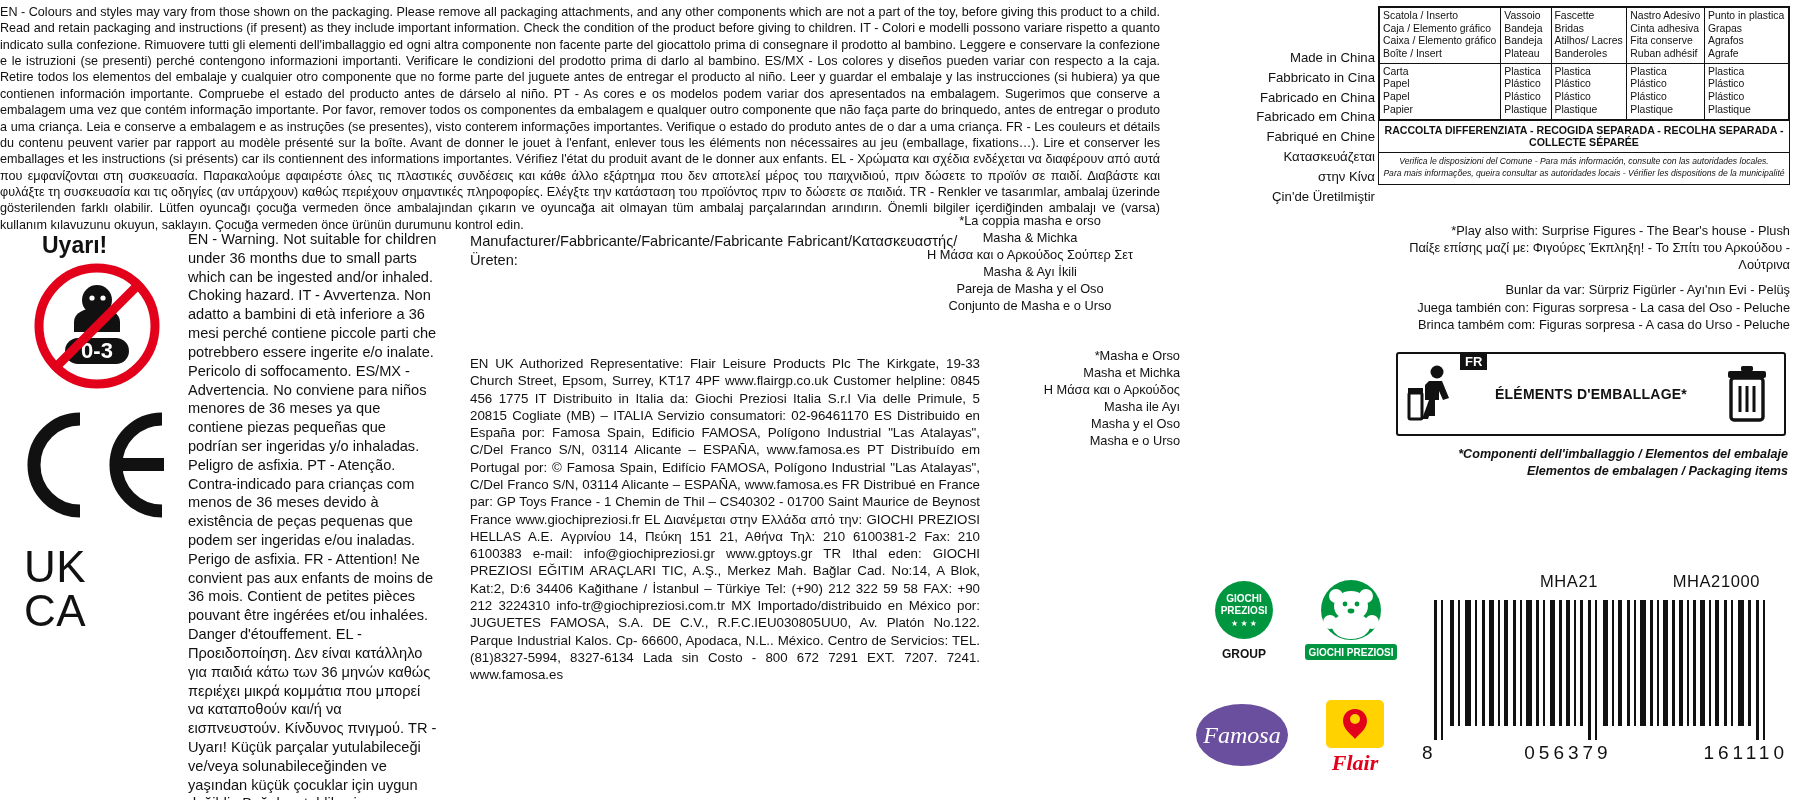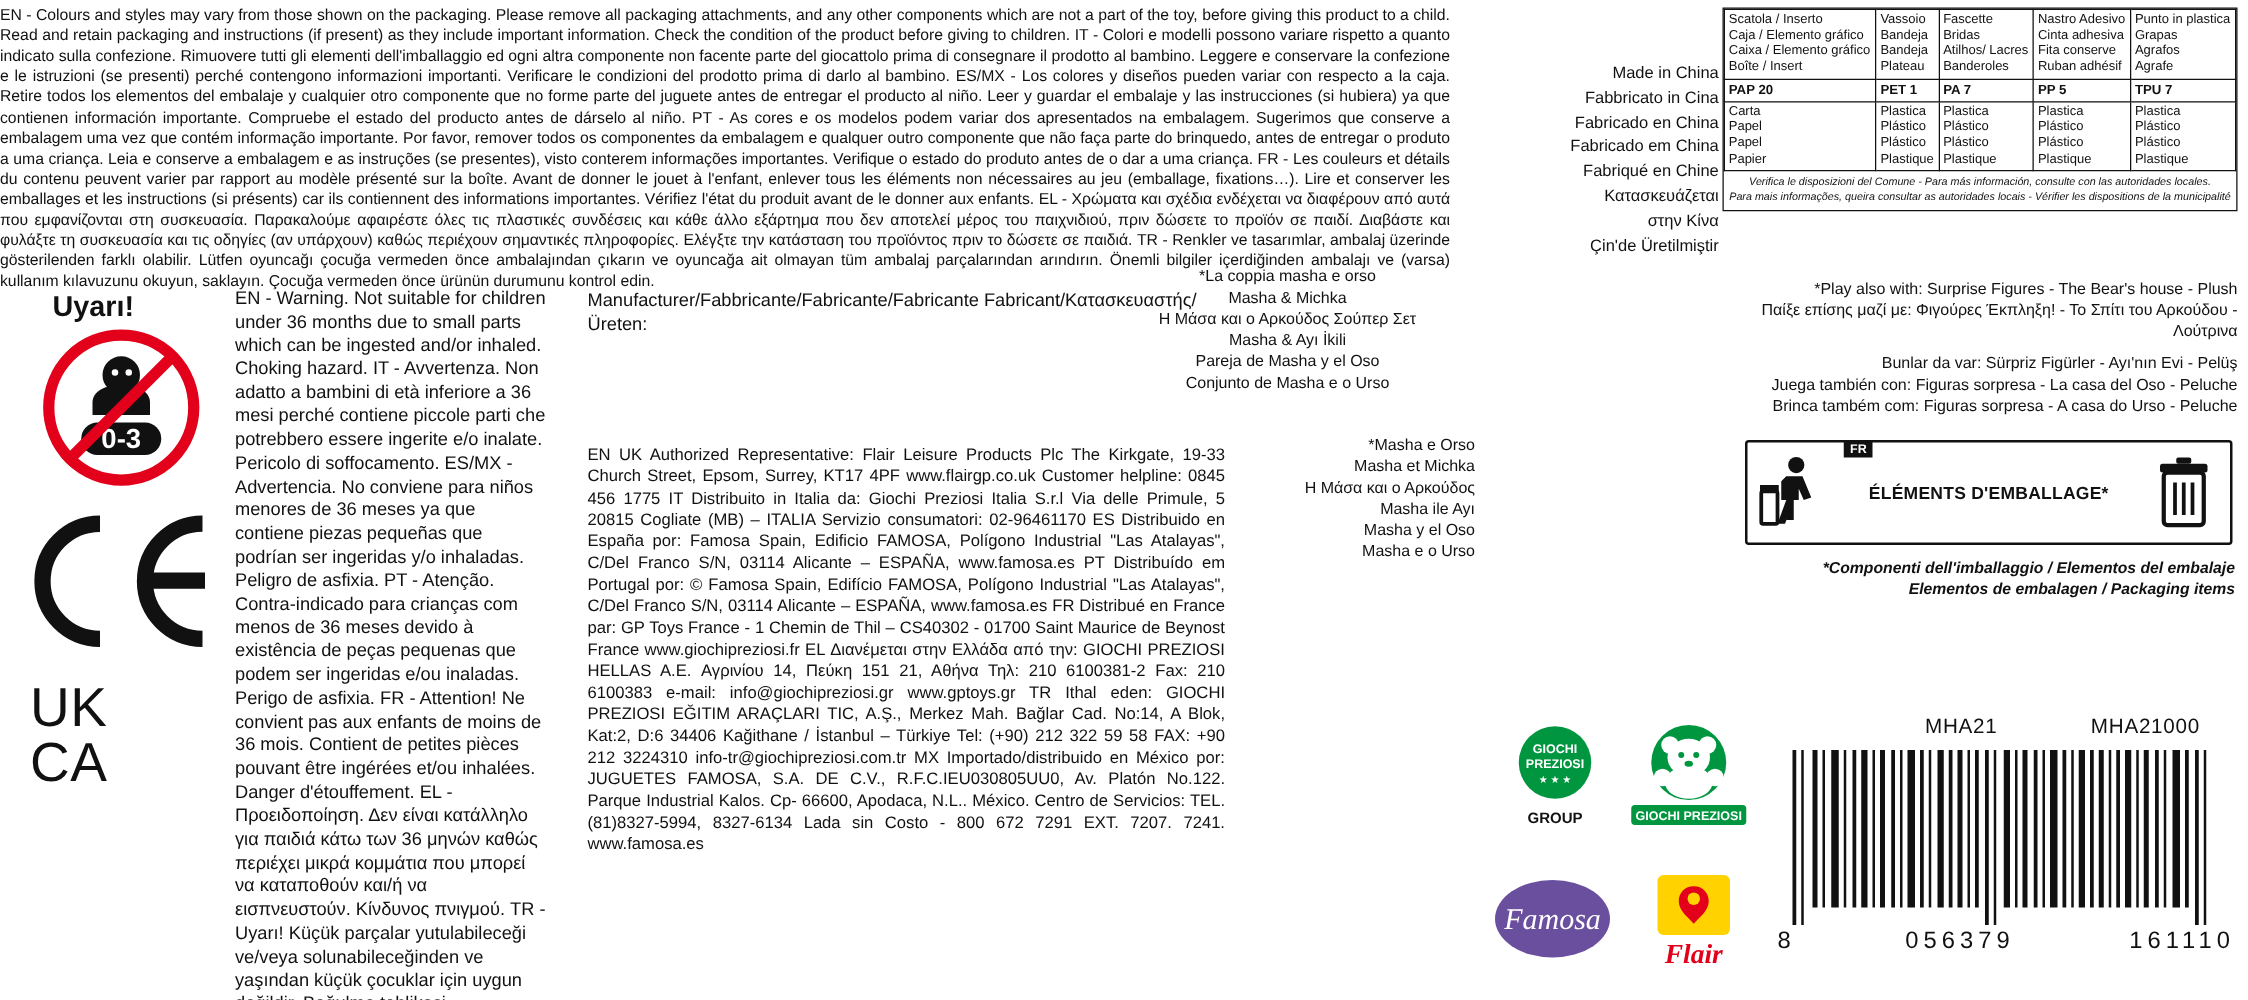--- a/index.html
+++ b/index.html
@@ -217,27 +217,20 @@
         <div>Fita conserve</div>
         <div>Ruban adhésif</div>
       </td>
       <td>
         <div>Punto in plastica</div>
         <div>Grapas</div>
         <div>Agrafos</div>
         <div>Agrafe</div>
       </td>
     </tr>
-    <tr class="code-row">
-      <td>PAP 20</td>
-      <td>PET 1</td>
-      <td>PA 7</td>
-      <td>PP 5</td>
-      <td>TPU 7</td>
-    </tr>
     <tr>
       <td>
         <div>Carta</div>
         <div>Papel</div>
         <div>Papel</div>
         <div>Papier</div>
       </td>
       <td>
         <div>Plastica</div>
         <div>Plástico</div>
@@ -258,20 +251,21 @@
       </td>
       <td>
         <div>Plastica</div>
         <div>Plástico</div>
         <div>Plástico</div>
         <div>Plastique</div>
       </td>
     </tr>
   </tbody>
     </table>
+  <div id="recycle-note">RACCOLTA DIFFERENZIATA - RECOGIDA SEPARADA - RECOLHA SEPARADA - COLLECTE SÉPARÉE</div>
   <div id="recycle-foot" style="white-space:pre-line;">Verifica le disposizioni del Comune - Para más información, consulte con las autoridades locales.
 Para mais informações, queira consultar as autoridades locais - Vérifier les dispositions de la municipalité</div>
 </div>
 
 <div class="abs" id="play-also">
   <div>*Play also with: Surprise Figures - The Bear's house - Plush</div>
   <div>Παίξε επίσης μαζί με: Φιγούρες Έκπληξη! - Το Σπίτι του Αρκούδου - Λούτρινα</div>
   <div style="margin-top:8px;">Bunlar da var: Sürpriz Figürler - Ayı'nın Evi - Pelüş</div>
   <div>Juega también con: Figuras sorpresa - La casa del Oso - Peluche</div>
   <div>Brinca também com: Figuras sorpresa - A casa do Urso - Peluche</div>
@@ -295,21 +289,21 @@
       <rect x="8" y="14" width="32" height="42" rx="3" fill="none" stroke="#111" stroke-width="3.4"></rect>
       <rect x="5" y="7" width="38" height="7" rx="2" fill="#111"></rect>
       <rect x="18" y="2" width="12" height="5" rx="1.6" fill="#111"></rect>
       <g fill="none" stroke="#111" stroke-width="3">
         <line x1="17" y1="22" x2="17" y2="48"></line>
         <line x1="24" y1="22" x2="24" y2="48"></line>
         <line x1="31" y1="22" x2="31" y2="48"></line>
       </g>
     </svg>
   </div>
-  <div style="position:absolute;left:77px;top:-1px;background:#111;color:#fff;font-size:10px;font-weight:bold;padding:1px 5px;">FR</div>
+  <div style="position:absolute;left:62px;top:-1px;background:#111;color:#fff;font-size:13px;font-weight:bold;padding:1px 5px;">FR</div>
 </div>
 
 <div class="abs" id="emballage-note" style="white-space:pre-line;text-align:right;">*Componenti dell'imballaggio / Elementos del embalaje
 Elementos de embalagen / Packaging items</div>
 
 <div class="abs" id="logo-gp">
   <svg width="96" height="86" viewBox="0 0 96 86">
     <circle cx="48" cy="32" r="29" fill="#009640"></circle>
     <text x="48" y="24" font-family="Liberation Sans, sans-serif" font-size="10" font-weight="bold" fill="#fff" text-anchor="middle">GIOCHI</text>
     <text x="48" y="36" font-family="Liberation Sans, sans-serif" font-size="10" font-weight="bold" fill="#fff" text-anchor="middle">PREZIOSI</text>

